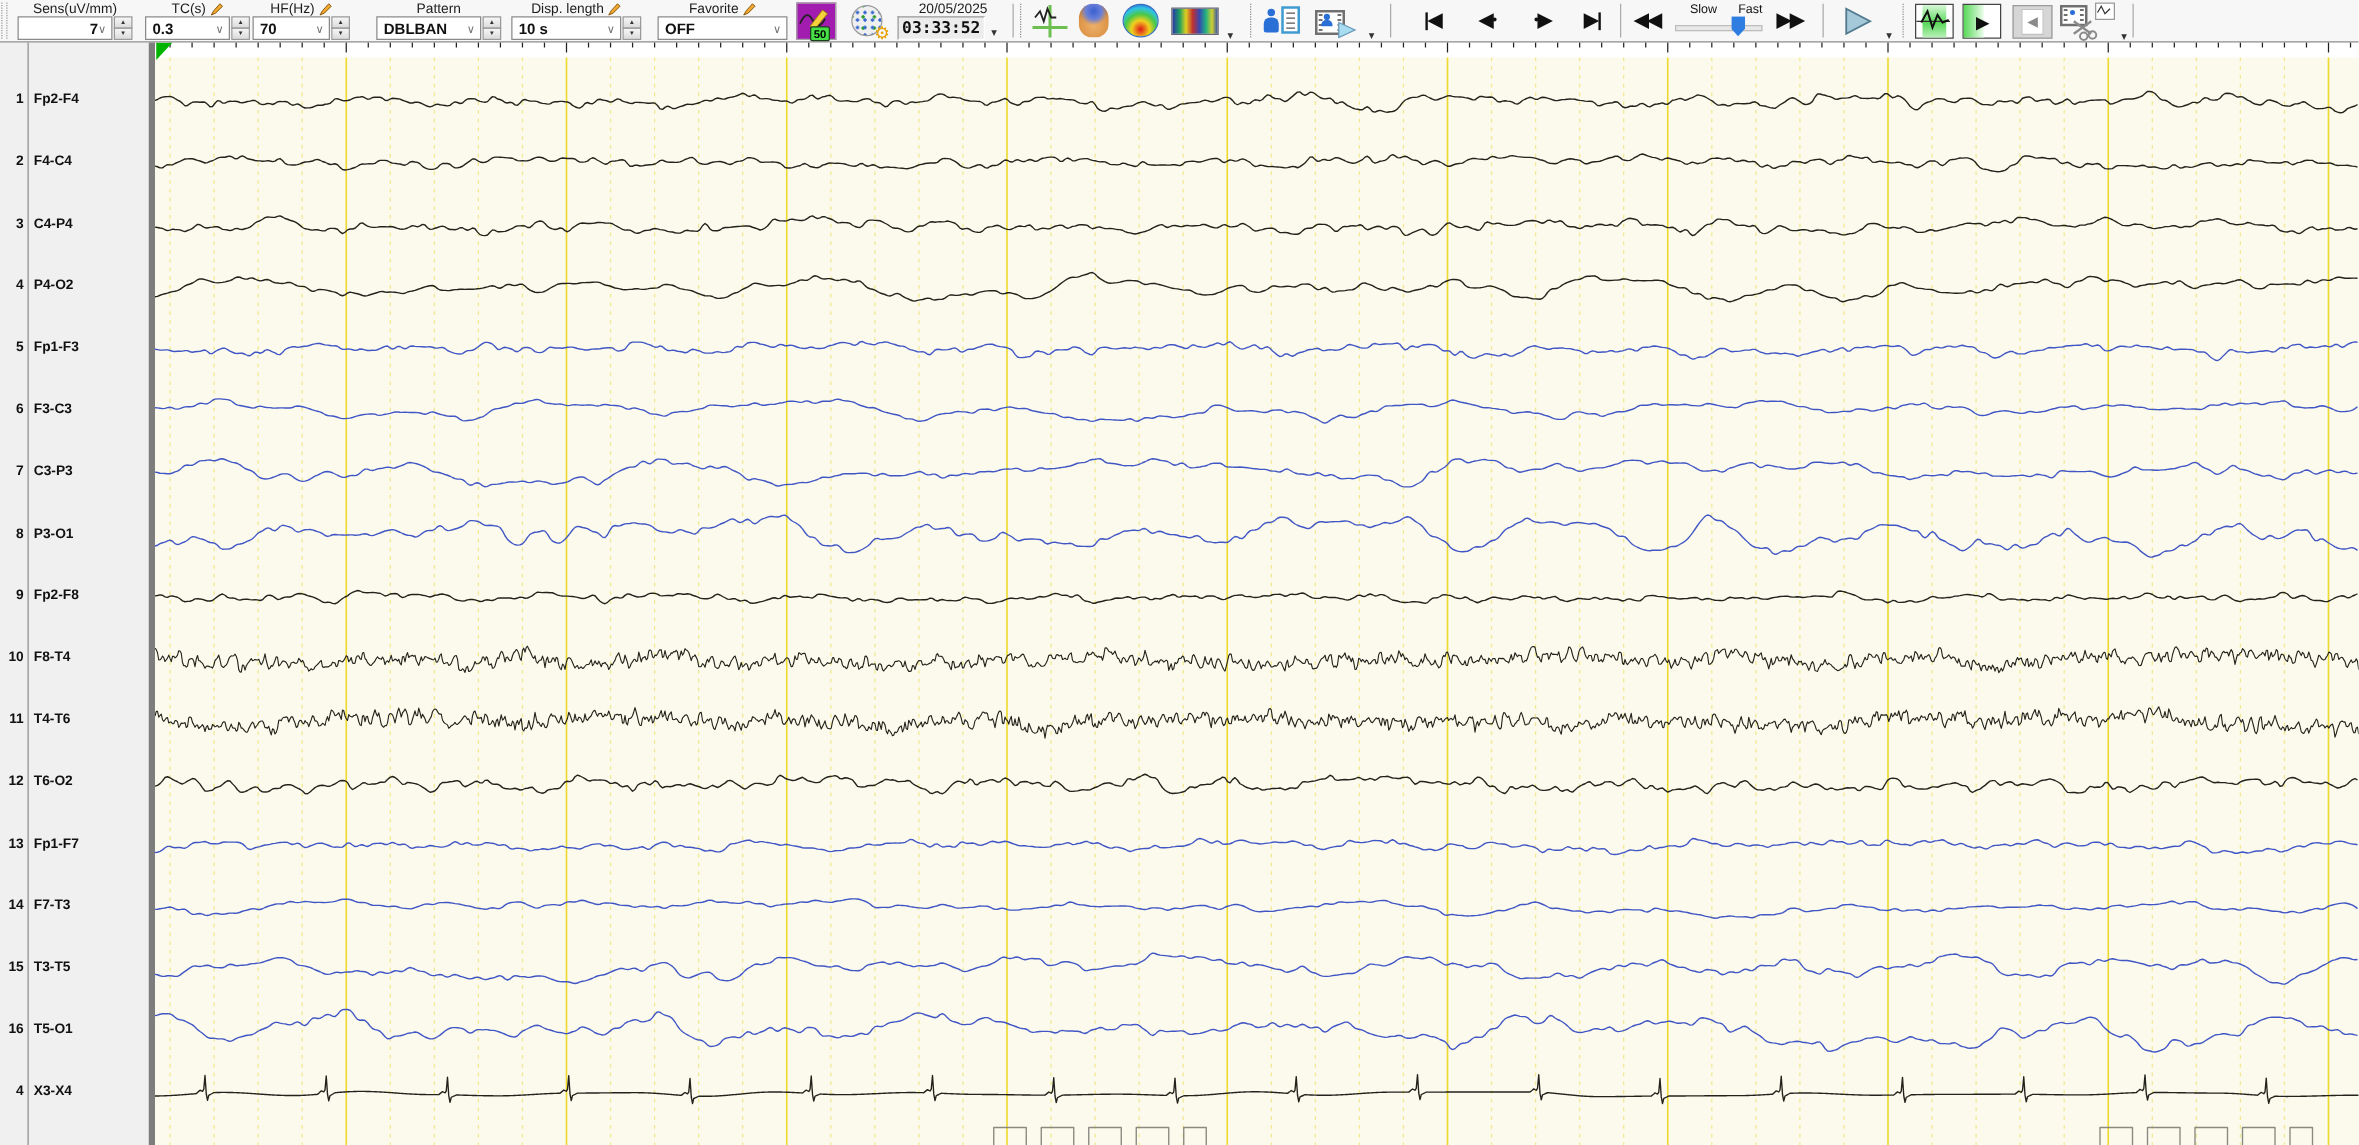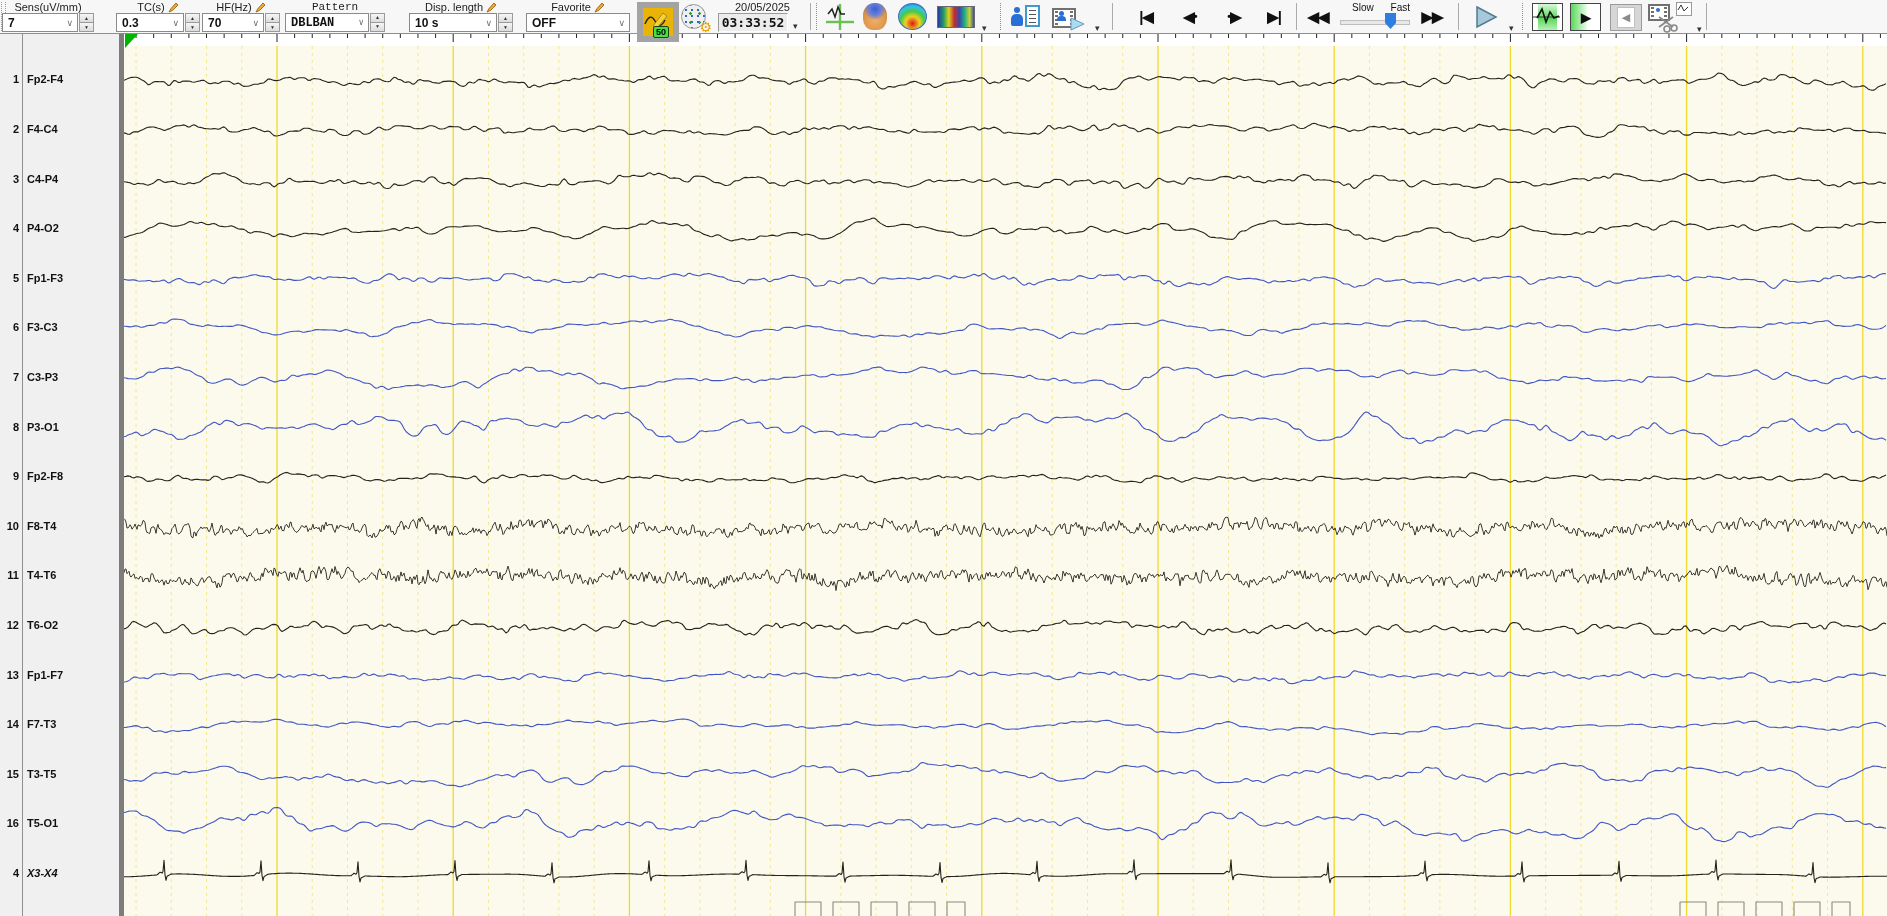--- a/index.html
+++ b/index.html
@@ -18,21 +18,21 @@
   .spin{position:absolute;top:13px;width:14px;height:17px}
   .spbtn{position:absolute;left:0;width:13px;height:8px;background:linear-gradient(#f6f6f6,#dcdcdc);
          border:1px solid #9a9a9a;display:flex;align-items:center;justify-content:center;font-size:5px;color:#333}
   .spbtn.up{top:0}.spbtn.dn{top:9px}
   .icobtn{position:absolute;top:2px;height:29px;display:flex;align-items:center;justify-content:center}
   .tpt{font-weight:bold;font-size:15px;color:#101010;letter-spacing:-1px;line-height:1}
   .tpt .sm{font-size:11px;vertical-align:2px}
   .arr{position:absolute;font-size:9px;color:#333;line-height:1}
   .sepl{position:absolute;top:3px;height:27px;width:0;border-left:1px solid #ababab}
   .sepd{position:absolute;top:3px;height:27px;width:0;border-left:1px dotted #8f8f8f}
-  .notch{background:#eab308;border:6px solid #a3a3a3;position:absolute;top:2px;width:30px;height:28px}
+  .notch{background:#a21caf;border:1px solid #a3a3a3;position:absolute;top:2px;width:30px;height:28px}
   .badge50{position:absolute;left:10px;bottom:-2px;background:#46e046;border:1px solid #1c401c;border-radius:2px;
            font-size:9px;font-weight:bold;color:#000;padding:0 2px;line-height:10px}
   .montage-head{width:23px;height:23px;border-radius:50%;border:1px solid #9a9a9a;background:#efefef;
         background-image:radial-gradient(#3366cc 1.1px,transparent 1.5px),radial-gradient(#2a9a2a 1.1px,transparent 1.5px);
         background-size:6px 6px,9px 9px;background-position:1px 2px,4px 4px}
   .gear{position:absolute;right:-2px;bottom:-3px;color:#e8a000;font-size:14px;line-height:1;font-family:"DejaVu Sans",sans-serif}
   .datelabel{position:absolute;left:714px;top:1px;width:76px;text-align:right;font-size:11px;color:#1c1c1c}
   .timebox{position:absolute;left:718px;top:13px;width:68px;height:17px;background:#ececec;
            border:1px solid #9a9a9a;border-right-color:#fdfdfd;border-bottom-color:#fdfdfd;
            display:flex;align-items:center;justify-content:center;
@@ -66,38 +66,38 @@
   .persondot{position:absolute;left:9px;top:6px;width:5px;height:5px;border-radius:50%;background:#2a6fd6}
   .personbody{position:absolute;left:7px;top:11px;width:9px;height:5px;border-radius:4px 4px 0 0;background:#2a6fd6}
   .wavepage{position:absolute;right:0;top:0;width:14px;height:12px;background:#fff;border:1px solid #999}
   
   .panel{position:absolute;left:0;top:33px;width:119px;height:883px;background:#f0f0f0;overflow:hidden}
   .paneldiv{position:absolute;left:22px;top:0;bottom:0;width:1px;background:#8f8f8f}
   .vstrip{position:absolute;left:119px;top:33px;width:5px;height:883px;background:#7d7d7d}
   .chrow{position:absolute;left:0;width:119px;height:16px}
   .chnum{position:absolute;left:0;top:0;width:19px;text-align:right;font-size:11px;font-weight:bold;color:#111}
   .chlabel{position:absolute;left:27px;top:0;font-size:11px;font-weight:bold;color:#111;white-space:nowrap}
-  .chlabel.it{font-style:italic}
+  .chlabel.it{}
   
   .tracewrap{position:absolute;left:124px;top:33px;width:1763px;height:883px;background:#fbfaec}
   svg{display:block}
   .person2{position:absolute;left:2px;top:4px;width:12px;height:20px}
   .p2head{position:absolute;left:3px;top:0;width:6px;height:6px;border-radius:50%;background:#2a6fd6}
   .p2body{position:absolute;left:0;top:7px;width:12px;height:12px;border-radius:5px 5px 2px 2px;background:#2a6fd6}
   .doc2{position:absolute;left:16px;top:2px;width:15px;height:22px;background:#fff;border:2px solid #3f9ad0;
         padding:3px 1px 0 1px;box-sizing:border-box}
   .doc2 i{display:block;height:1px;background:#555;margin:0 1px 3px 1px}
 </style>
 </head>
 <body>
 
 <div class="tb">
   <div class="grip"></div>
   <div id="field-groups">
-      <div class="fgroup" style="left: 2px; width: 92px;">
+      <div class="fgroup" style="left: 14px; width: 92px; text-align: right;">
         <div class="flabel">
           <span>Sens(uV/mm)</span>
         </div>
         <div class="fcombo" style="width:74px">
           <span class="fval">7</span>
           <span class="chev">∨</span>
         </div>
         <div class="spin" style="left:77px">
           <div class="spbtn up">
             <span>▲</span>
@@ -140,21 +140,21 @@
         </div>
         <div class="spin" style="left:63px">
           <div class="spbtn up">
             <span>▲</span>
           </div>
           <div class="spbtn dn">
             <span>▼</span>
           </div>
         </div>
       </div>
-      <div class="fgroup" style="left: 285px; width: 100px; font-family: Liberation Mono, monospace;">
+      <div class="fgroup" style="left: 301px; width: 100px;">
         <div class="flabel">
           <span>Pattern</span>
         </div>
         <div class="fcombo" style="width:82px">
           <span class="fval">DBLBAN</span>
           <span class="chev">∨</span>
         </div>
         <div class="spin" style="left:85px">
           <div class="spbtn up">
             <span>▲</span>

